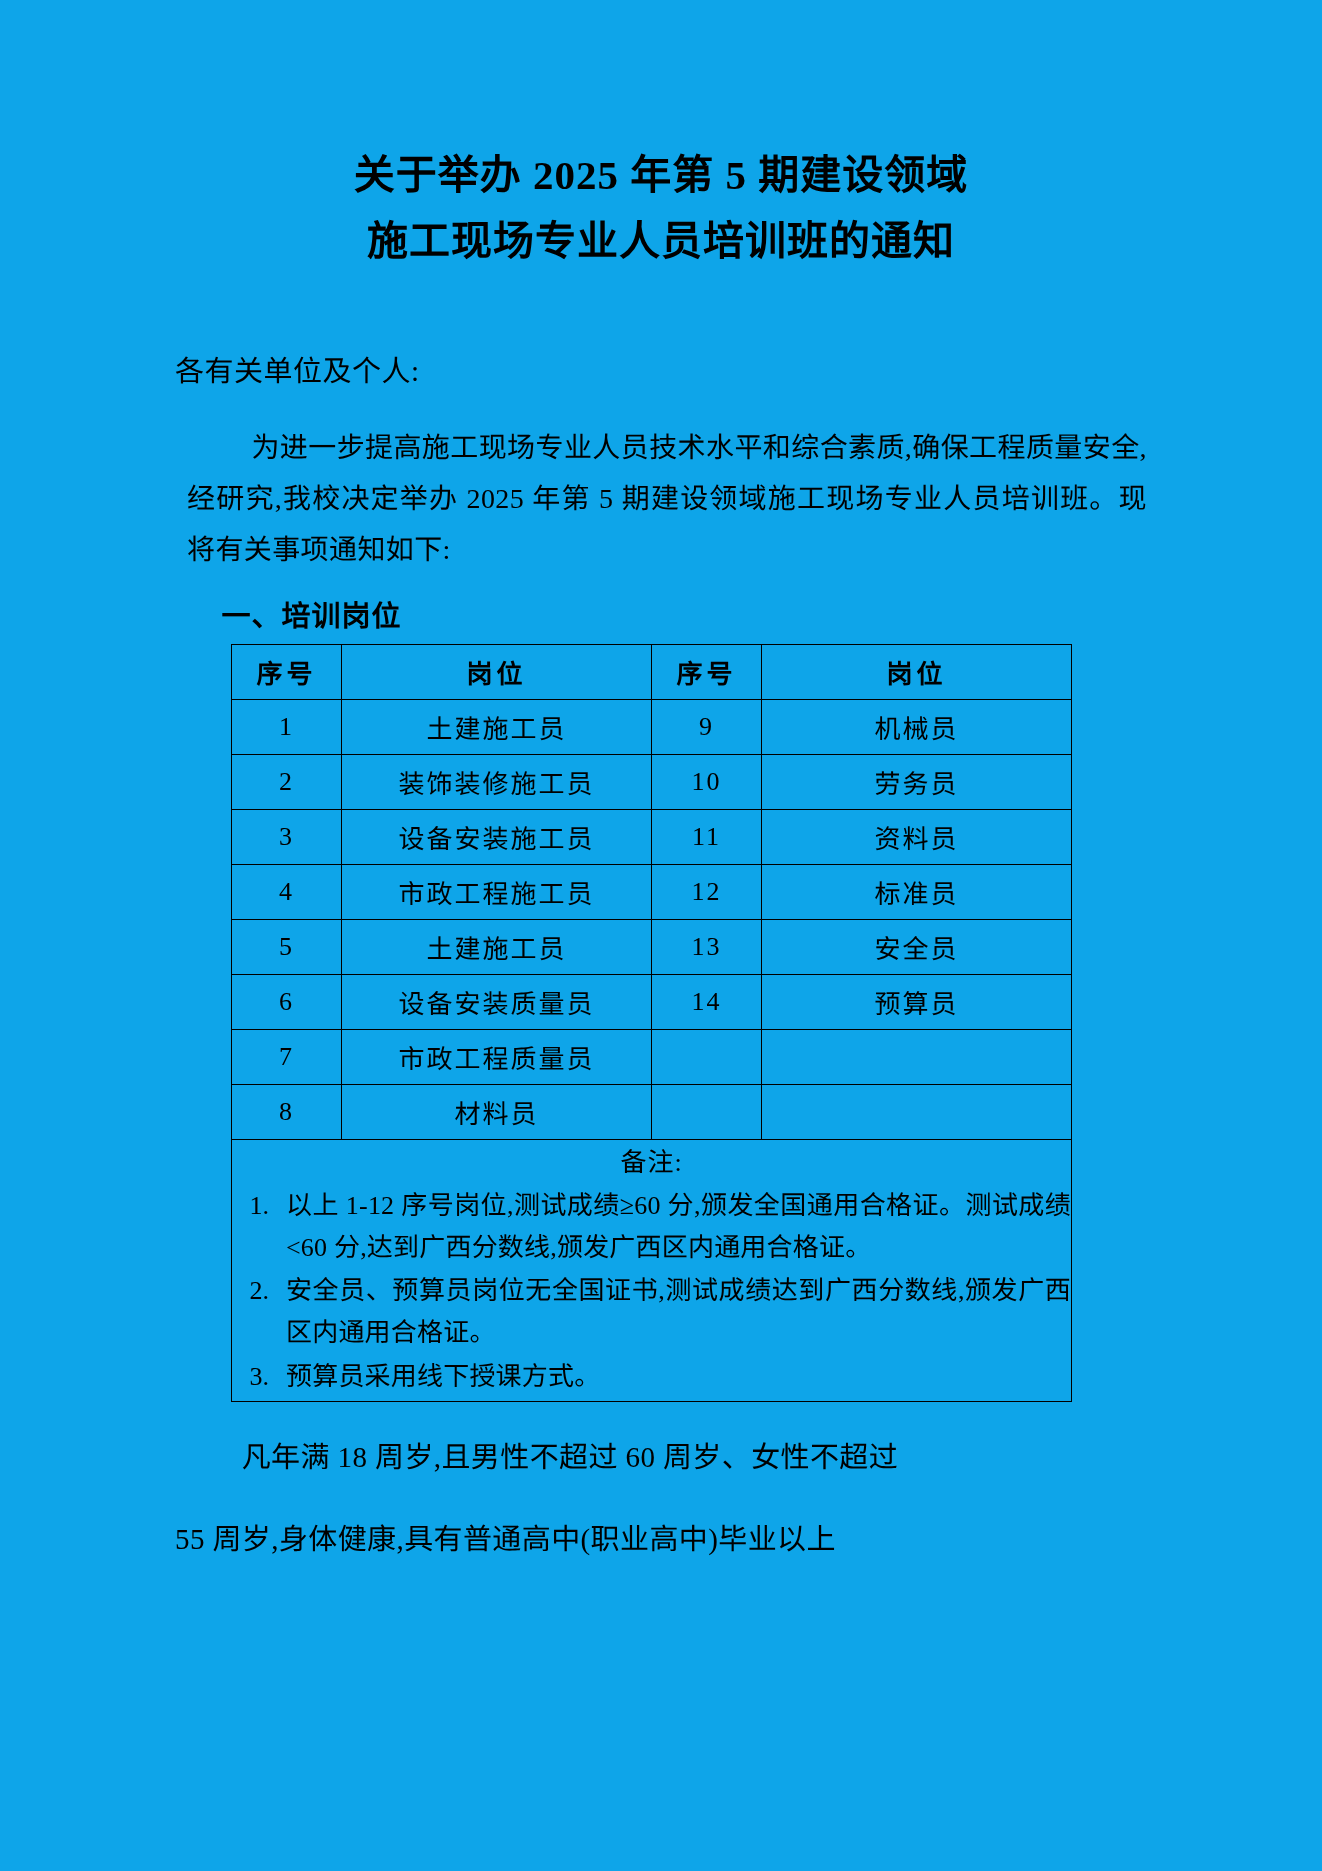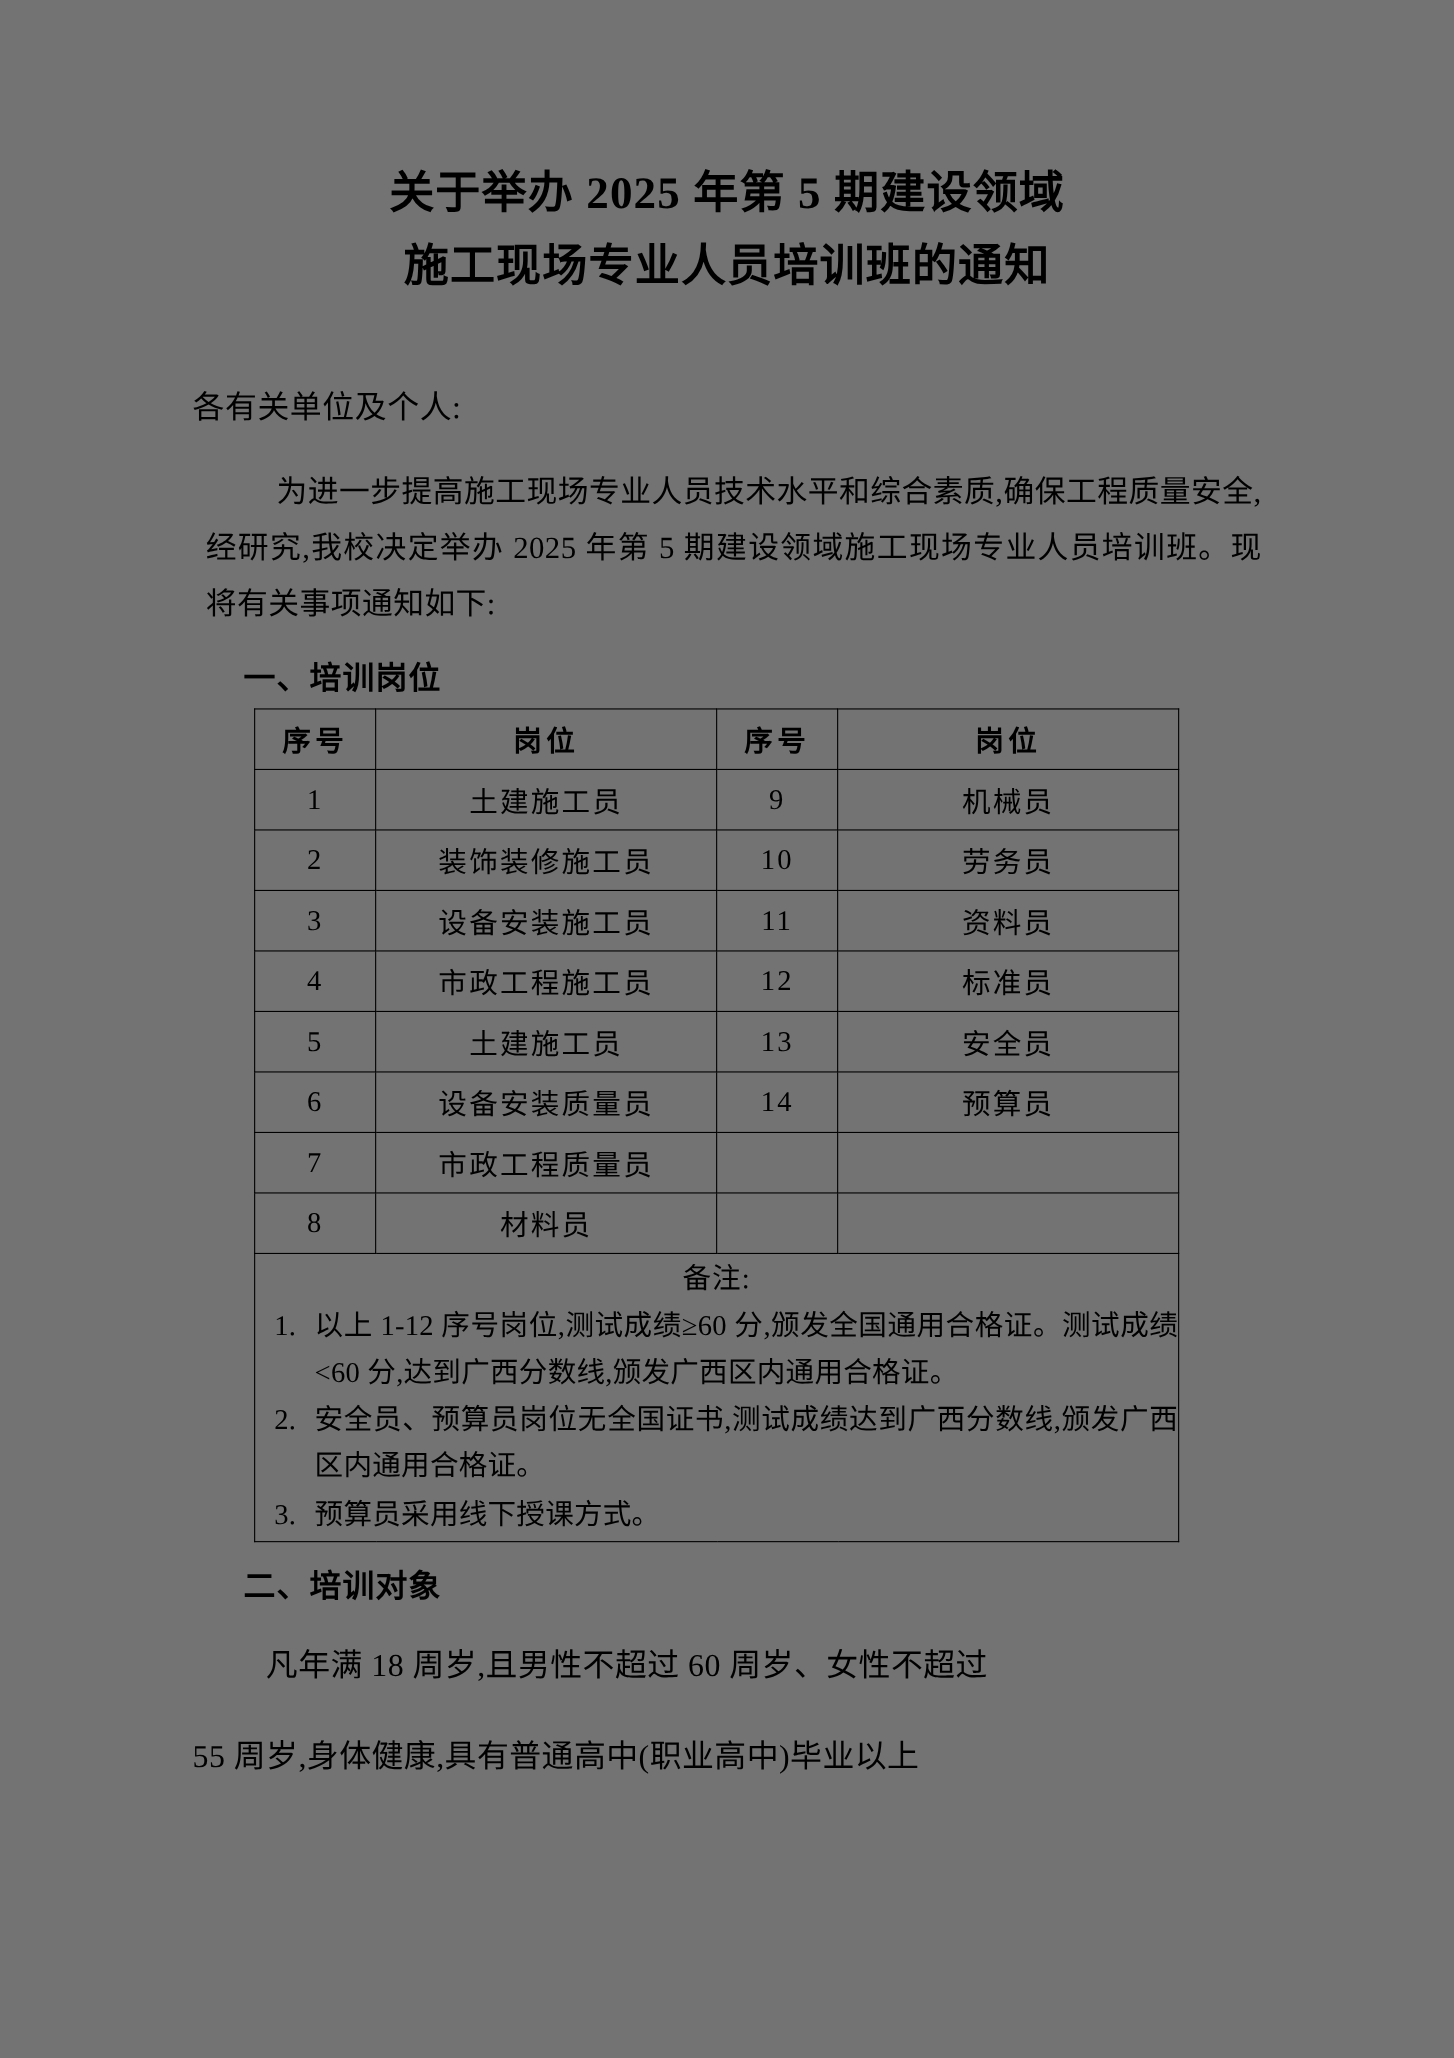--- a/index.html
+++ b/index.html
@@ -13,21 +13,21 @@
     min-height: 1871px;
     font-family: "Liberation Serif", "DejaVu Serif", serif;
     color: #000000;
     -webkit-font-smoothing: antialiased;
   }
   .page {
     width: 1322px;
     min-height: 1871px;
     box-sizing: border-box;
     padding: 120px 175px 40px 175px;
-    background: #737373;
+    background: #0ea5e9;
   }
   .doc-title {
     text-align: center;
     font-family: "Liberation Serif", "DejaVu Serif", serif;
     font-weight: bold;
     font-size: 41px;
     line-height: 1.62;
     letter-spacing: 1px;
     margin: 22px 0 0 0;
   }
@@ -200,18 +200,17 @@
           <ol class="notes">
             <li>以上 1-12 序号岗位,测试成绩≥60 分,颁发全国通用合格证。测试成绩&lt;60 分,达到广西分数线,颁发广西区内通用合格证。</li>
             <li>安全员、预算员岗位无全国证书,测试成绩达到广西分数线,颁发广西区内通用合格证。</li>
             <li>预算员采用线下授课方式。</li>
           </ol>
         </td>
       </tr>
     </tbody>
   </table>
 
-  <h2 class="section-head">二、培训对象</h2>
 
   <p class="tail indent">凡年满 18 周岁,且男性不超过 60 周岁、女性不超过</p>
   <p class="tail">55 周岁,身体健康,具有普通高中(职业高中)毕业以上</p>
 
 </div>
 
 </body></html>

